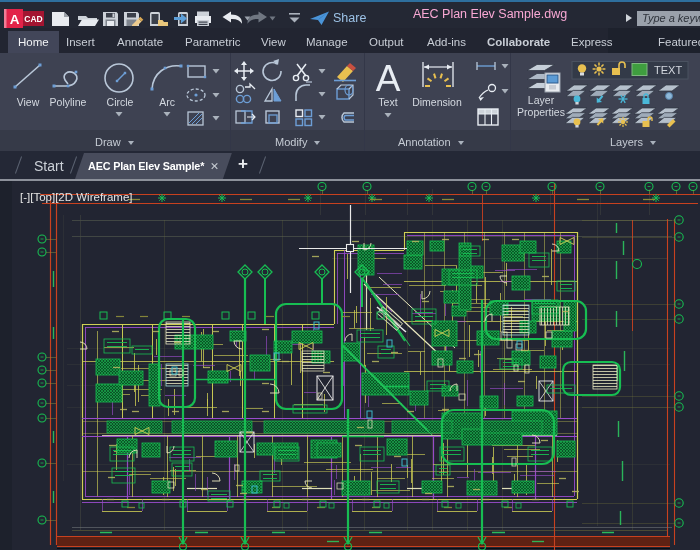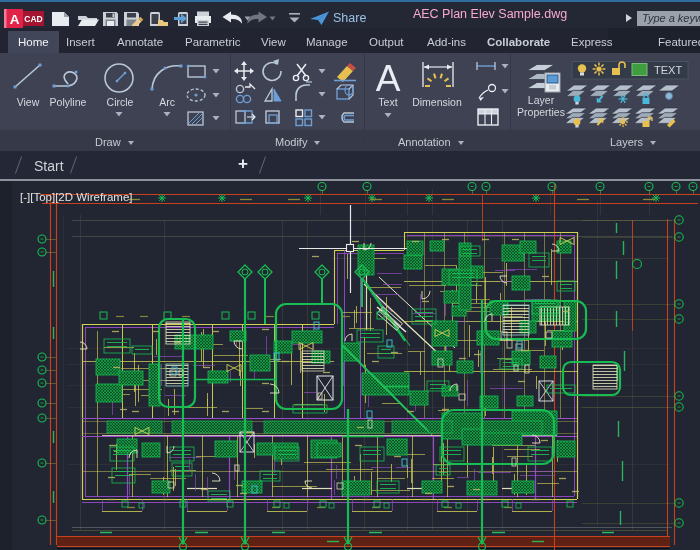--- a/index.html
+++ b/index.html
@@ -279,20 +279,21 @@
   <div class="blabel" style="left:513px;top:41px;width:56px;">Layer<br>Properties</div>
   <div class="plabel" style="left:95px;text-align:center;">Draw <span class="caret"></span></div>
   <div class="plabel" style="left:275px;">Modify <span class="caret"></span></div>
   <div class="plabel" style="left:398px;">Annotation <span class="caret"></span></div>
   <div class="plabel" style="left:610px;">Layers <span class="caret"></span></div>
 </div>
 <div id="filetabs">
   <div class="slash" style="left:18px"></div>
   <div class="ftab" style="left:34px;">Start</div>
   <div class="slash" style="left:73px"></div>
+  <div class="ftab active" style="left:75px;">AEC Plan Elev Sample* &nbsp;<span style="font-weight:normal;color:#c6cbd2;">✕</span></div>
   <div style="position:absolute;left:238px;top:3px;color:#eceef1;font-size:17px;font-weight:bold;">+</div>
   <div class="slash" style="left:262px"></div>
 </div>
 <div id="canvas">
   <svg width="700" height="369" id="plansvg">
       <defs>
         <pattern id="ht" width="3" height="3" patternUnits="userSpaceOnUse">
           <rect width="3" height="3" fill="#0b5226"></rect>
           <path d="M0 3 L3 0 M0 0 L3 3" stroke="#1dc058" stroke-width="0.55"></path>
         </pattern>

